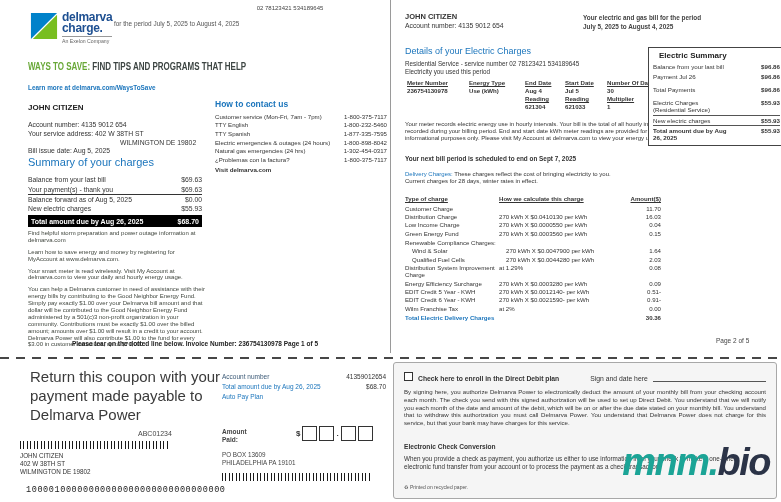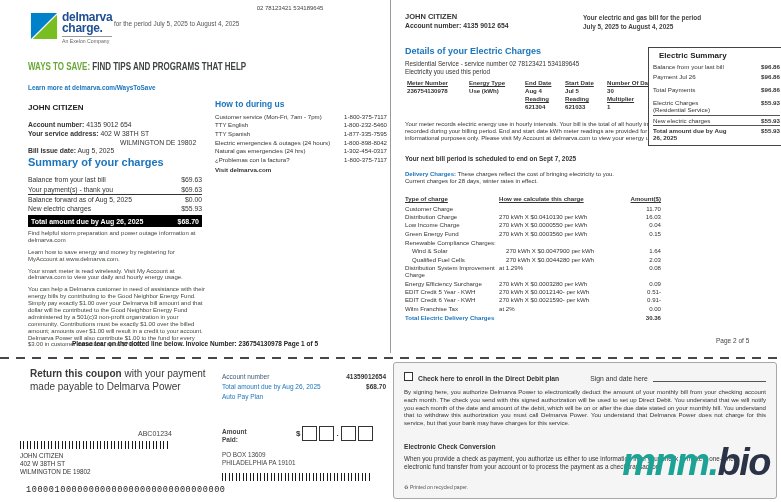--- a/index.html
+++ b/index.html
@@ -1,19 +1,19 @@
 <!DOCTYPE html>
 <html><head>
 <meta charset="utf-8">
 <style>
   html,body{margin:0;padding:0;}
   body{width:781px;height:502px;position:relative;background:#fff;color:#333;
        font-family:"Liberation Sans",sans-serif;overflow:hidden;}
   .abs{position:absolute;}
-  .b{font-weight:bold;}
+  .b{font-weight:normal;}
   .blue{color:#1b75bc;}
   .small{font-size:6.3px;line-height:1.22;}
   .tiny{font-size:6px;line-height:1.15;}
 
   
   .vdiv{left:390px;top:0;width:1px;height:353px;background:#9a9a9a;}
   .tear{left:0;top:357px;width:781px;height:2px;
         background:repeating-linear-gradient(90deg,#474747 0 9px,transparent 9px 16px);}
 
   
@@ -79,21 +79,21 @@
   .esum h4{margin:0 0 2px 0;font-size:8px;color:#222;padding-left:6px;}
   .erow{display:flex;justify-content:space-between;gap:4px;padding:1.2px 0;}
   .erow .el{width:78px;}
   .erow .ev{text-align:right;font-weight:bold;}
   .erow.gap{margin-top:4px;}
   .erow.rule{border-top:1px solid #555;}
   .erow.total .el{font-weight:bold;}
   .pagelabel{left:716px;top:337px;font-size:6.5px;color:#444;}
 
   
-  .return{left:30px;top:368px;width:195px;font-size:10px;color:#3a3a3a;line-height:1.25;}
+  .return{left:30px;top:368px;width:195px;font-size:15px;color:#3a3a3a;line-height:1.25;}
   .cpright{left:222px;top:371px;width:164px;font-size:6.5px;}
   .cprow{display:flex;justify-content:space-between;padding:1.5px 0;}
   .code{left:138px;top:430px;font-size:7px;color:#444;}
   .barcode{height:8px;background:repeating-linear-gradient(90deg,#1a1a1a 0 1px,transparent 1px 3px,#1a1a1a 3px 4px,transparent 4px 7px);}
   .bc1{left:20px;top:441px;width:150px;}
   .bc2{left:222px;top:473px;width:150px;}
   .cpaddr{left:20px;top:452px;font-size:6.3px;line-height:1.3;}
   .amountpaid{left:222px;top:428px;font-size:6.5px;font-weight:bold;color:#444;line-height:1.3;}
   .boxes{left:296px;top:426px;display:flex;align-items:center;gap:2px;font-size:8px;font-weight:bold;}
   .pbox{width:13px;height:13px;border:1px solid #333;background:#fff;}
@@ -190,21 +190,21 @@
     <p>Find helpful storm preparation and power outage information at delmarva.com</p>
 
     <p>Learn how to save energy and money by registering for MyAccount at www.delmarva.com.</p>
 
     <p>Your smart meter is read wirelessly. Visit My Account at delmarva.com to view your daily and hourly energy usage.</p>
 
     <p>You can help a Delmarva customer in need of assistance with their energy bills by contributing to the Good Neighbor Energy Fund. Simply pay exactly $1.00 over your Delmarva bill amount and that dollar will be contributed to the Good Neighbor Energy Fund administered by a 501(c)3 non-profit organization in your community. Contributions must be exactly $1.00 over the billed amount; amounts over $1.00 will result in a credit to your account. Delmarva Power will also contribute $1.00 to the fund for every $3.00 in customer donations, up to $70,000.</p>
   </div>
 
 <div class="abs contact">
-  <h3 class="blue">How to during us</h3>
+  <h3 class="blue">How to contact us</h3>
   <div>
 
       <div class="crow">
         <span class="cl">Customer service (Mon-Fri, 7am - 7pm)</span>
         <span>1-800-375-7117</span>
       </div>
 
       <div class="crow">
         <span class="cl">TTY English</span>
         <span>1-800-232-5460</span>

